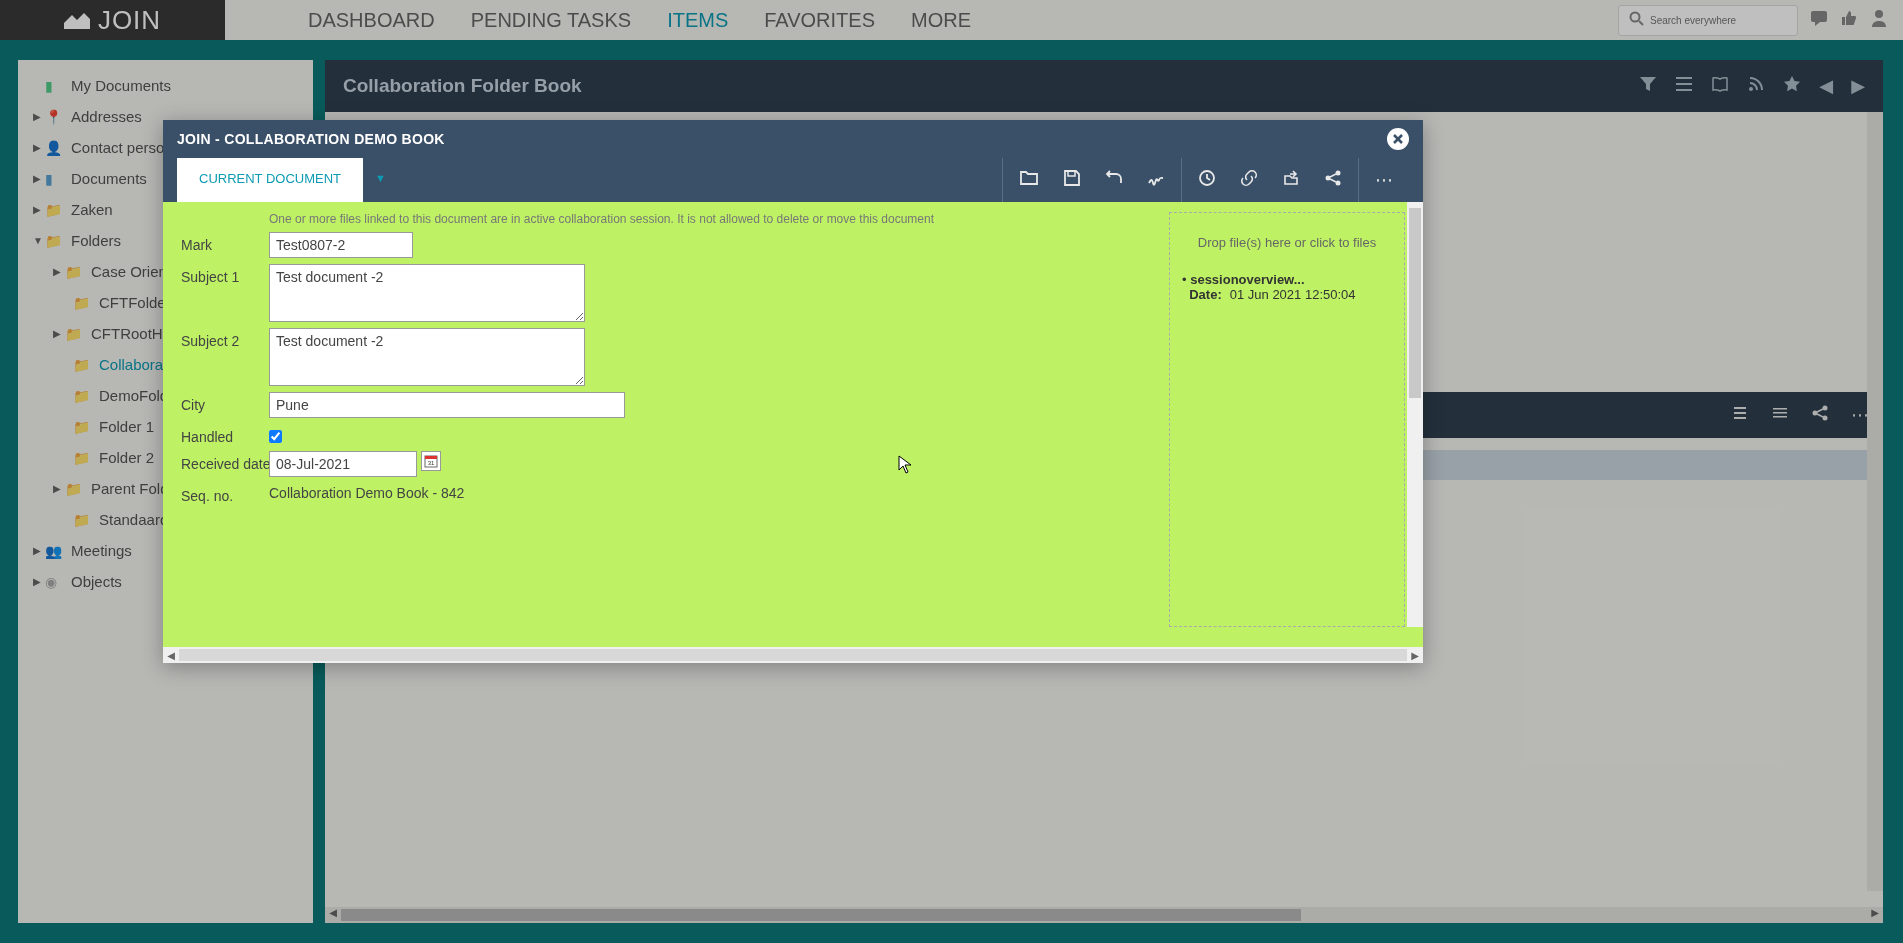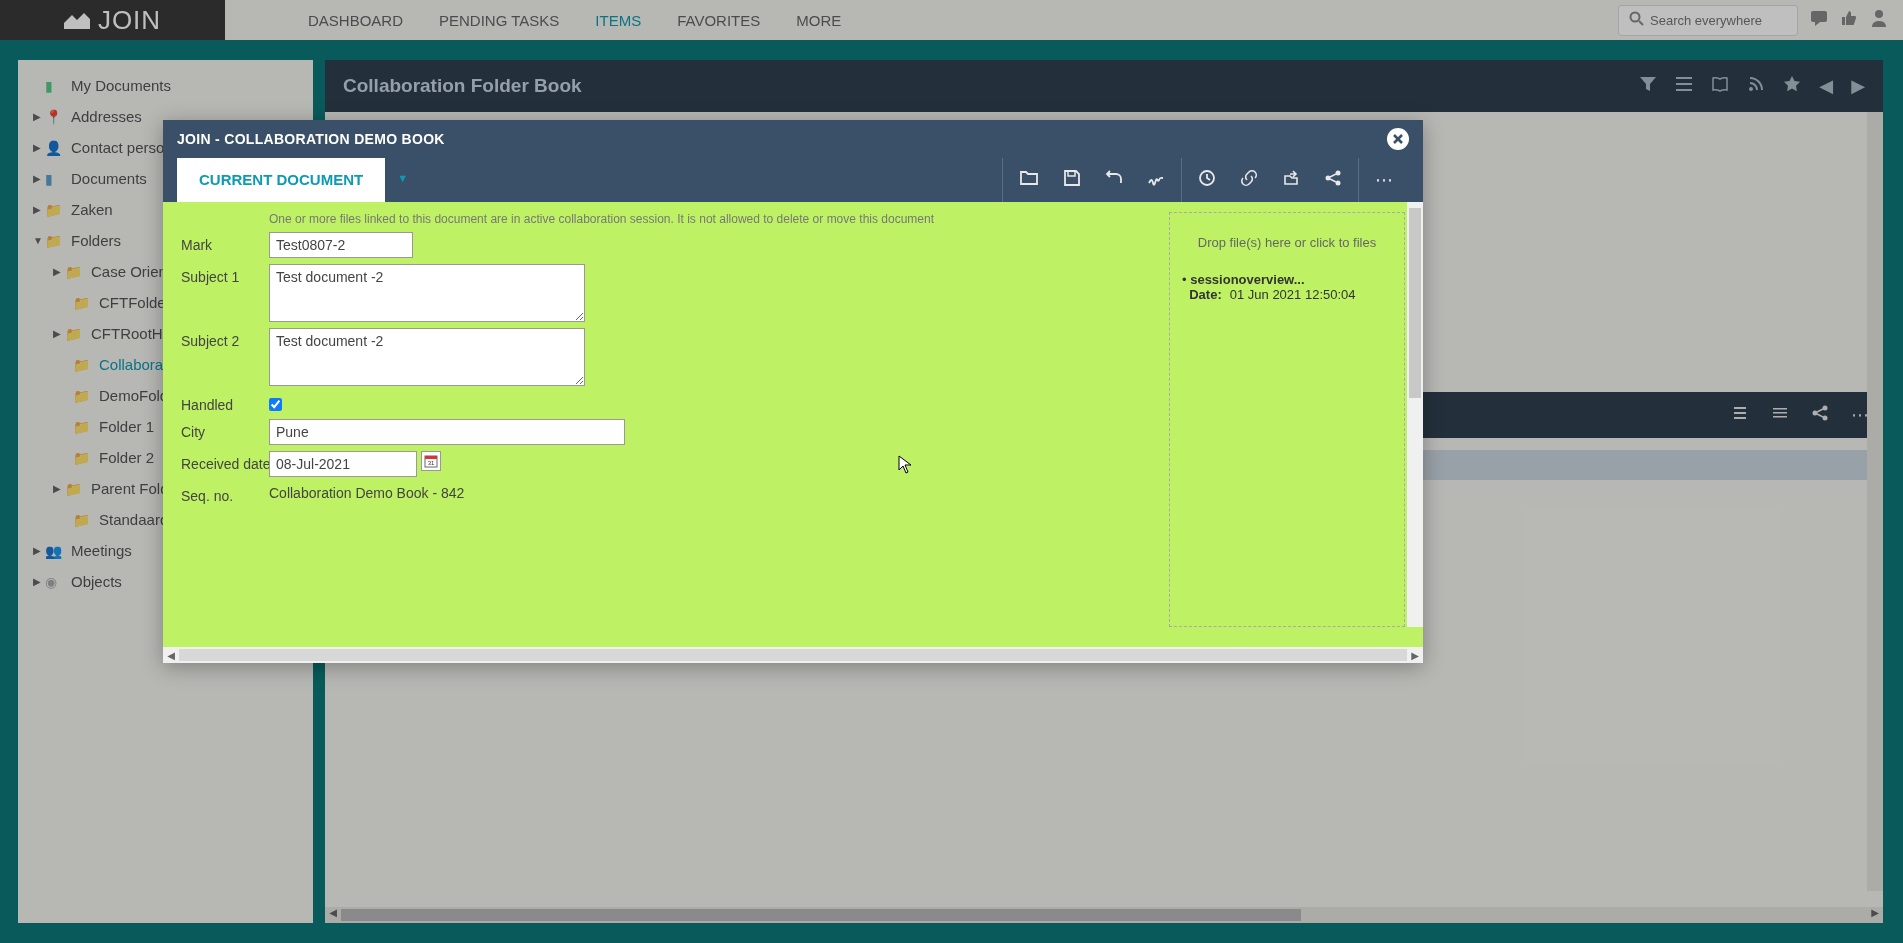--- a/index.html
+++ b/index.html
@@ -3,25 +3,25 @@
 <meta charset="utf-8">
 <style>
 * { margin: 0; padding: 0; box-sizing: border-box; font-family: -apple-system, BlinkMacSystemFont, "Segoe UI", Arial, sans-serif; }
 body { background: #0d7a7a; width: 1903px; height: 943px; overflow: hidden; }
 
 
 .top-header { background: #f5f5f0; height: 40px; display: flex; align-items: center; position: relative; }
 .logo-area { background: #3a3a3a; width: 225px; height: 40px; display: flex; align-items: center; justify-content: center; color: #fff; font-size: 26px; font-weight: 500; letter-spacing: 1px; }
 .logo-icon { margin-right: 8px; display: inline-flex; }
 .nav-tabs { display: flex; gap: 0; margin-left: 65px; }
-.nav-tab { padding: 10px 18px; color: #666; font-size: 15px; font-weight: 500; cursor: pointer; }
+.nav-tab { padding: 10px 18px; color: #666; font-size: 20px; font-weight: 500; cursor: pointer; }
 .nav-tab.active { color: #0d9bb3; }
 .header-right { position: absolute; right: 15px; display: flex; align-items: center; gap: 12px; }
 .search-box { background: #fff; border: 1px solid #ddd; border-radius: 3px; padding: 5px 10px; display: flex; align-items: center; width: 180px; }
-.search-box input { border: none; outline: none; font-size: 13px; color: #888; width: 100%; }
+.search-box input { border: none; outline: none; font-size: 10px; color: #888; width: 100%; }
 .search-icon { color: #888; margin-right: 6px; }
 .hdr-ico { color: #888; cursor: pointer; font-size: 18px; }
 
 
 .overlay { position: absolute; top: 0; left: 0; right: 0; bottom: 0; background: rgba(0,0,0,0.25); z-index: 5; }
 
 
 .main-wrap { display: flex; height: calc(943px - 40px); position: relative; }
 .sidebar { width: 295px; background: #f5f5f0; margin: 20px 0 20px 18px; padding: 10px 0; overflow: hidden; }
 .tree-item { display: flex; align-items: center; padding: 7px 10px 7px 15px; color: #555; font-size: 15px; cursor: pointer; white-space: nowrap; }
@@ -46,21 +46,21 @@
 
 .sec-bar { background: #2f4050; height: 46px; margin-top: 280px; display: flex; align-items: center; justify-content: flex-end; padding-right: 14px; gap: 22px; }
 .sec-bar .sico { color: #e8e8e8; font-size: 18px; }
 
 
 .modal { position: absolute; left: 163px; top: 120px; width: 1260px; background: #bef264; z-index: 20; box-shadow: 0 4px 20px rgba(0,0,0,0.3); }
 .modal-head { background: #3a5068; height: 38px; display: flex; align-items: center; padding: 0 14px; }
 .modal-title { color: #fff; font-size: 14px; font-weight: 700; flex: 1; letter-spacing: 0.3px; }
 .close-btn { width: 22px; height: 22px; border-radius: 50%; background: #fff; color: #3a5068; display: flex; align-items: center; justify-content: center; font-weight: bold; cursor: pointer; }
 .modal-tabs { background: #3a5068; height: 44px; display: flex; align-items: stretch; padding-left: 14px; position: relative; }
-.modal-tab { background: #fff; color: #0d9bb3; font-weight: 700; font-size: 15px; padding: 13px 22px; cursor: pointer; }
+.modal-tab { background: #fff; color: #0d9bb3; font-weight: 400; font-size: 13px; padding: 13px 22px; cursor: pointer; }
 .tab-dd { color: #0d9bb3; font-size: 11px; padding: 14px 12px; cursor: pointer; }
 .tab-toolbar { position: absolute; right: 14px; top: 0; height: 44px; display: flex; align-items: center; gap: 0; }
 .tb-group { border-left: 1px solid #5a6f85; height: 44px; display: flex; align-items: center; padding: 0 4px; }
 .tb-ico { color: #e8e8e8; font-size: 18px; padding: 0 12px; cursor: pointer; }
 
 .modal-body { padding: 10px 18px 20px 18px; min-height: 445px; position: relative; display: flex; }
 .form-area { flex: 1; }
 .warn { color: #777; font-size: 12px; margin-left: 88px; margin-bottom: 6px; }
 .form-row { display: flex; align-items: flex-start; margin-bottom: 6px; }
 .form-label { width: 88px; color: #444; font-size: 14px; padding-top: 5px; }
@@ -350,26 +350,26 @@
       </div>
       <div class="form-row">
         <div class="form-label">Subject 1</div>
         <textarea class="form-input inp-ta" style="">Test document -2</textarea>
       </div>
       <div class="form-row">
         <div class="form-label">Subject 2</div>
         <textarea class="form-input inp-ta" style="">Test document -2</textarea>
       </div>
       <div class="form-row">
+        <div class="form-label">City</div>
+        <input class="form-input inp-city" value="Pune" style="">
+      </div>
+      <div class="form-row">
         <div class="form-label">Handled</div>
         <input type="checkbox" checked="" style="margin-top: 6px; accent-color: rgb(13, 122, 255);">
-      </div>
-      <div class="form-row">
-        <div class="form-label">City</div>
-        <input class="form-input inp-city" value="Pune" style="">
       </div>
       <div class="form-row">
         <div class="form-label" style="white-space:nowrap">Received date</div>
         <input class="form-input inp-date" value="08-Jul-2021" style="">
         <span class="cal-btn">
           <svg width="14" height="14" viewBox="0 0 14 14">
               <rect x="1" y="2" width="12" height="11" fill="none" stroke="#666"></rect>
               <rect x="1" y="2" width="12" height="3" fill="#d33"></rect>
               <text x="7" y="11" font-size="6" text-anchor="middle" fill="#333">31</text>
             </svg>

